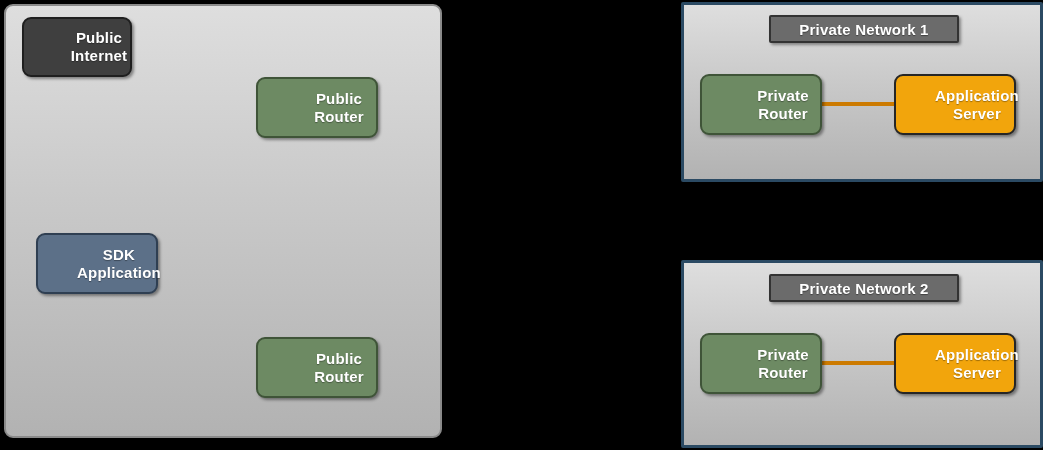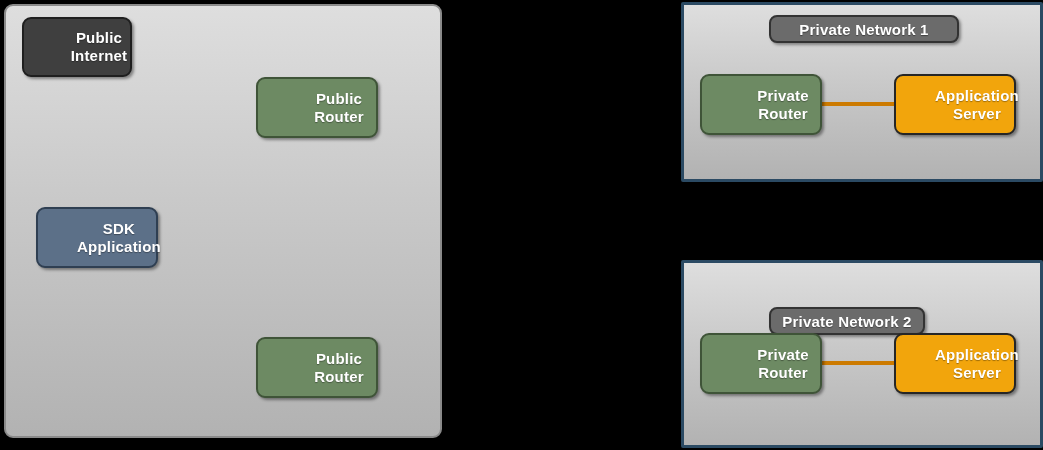--- a/index.html
+++ b/index.html
@@ -56,34 +56,34 @@
     border-radius: 9px;
     text-shadow: 0 1px 1px rgba(0,0,0,0.35);
     box-shadow: 2px 2px 3px rgba(0,0,0,0.40);
     z-index: 3;
     padding-left: 44px;
   }
   .node span { display: block; white-space: pre-line; }
 
   .node-internet   { background: #3f3f3f; border: 2px solid #1f1f1f; }
   .node-router     { background: #6d8a63; border: 2px solid #3f5438; }
-  .node-sdk        { background: #5c7088; border: 2px solid #2f3f52; }
+  .node-sdk        { background: #5c7088; border: 2px solid #2f3f52; margin-top: 26px; }
   .node-controller { background: #a1491f; border: 2px solid #5d2a10; }
   .node-appserver  { background: #f2a50c; border: 2px solid #262626; }
 
   
   .net-badge {
     position: absolute;
     box-sizing: border-box;
     display: flex;
     align-items: center;
     justify-content: center;
     background: #6b6b6b;
     border: 2px solid #333333;
-    border-radius: 8px;
+    border-radius: 2px;
     color: #ffffff;
     font-weight: bold;
     font-size: 15px;
     letter-spacing: 0.2px;
     text-shadow: 0 1px 1px rgba(0,0,0,0.4);
     box-shadow: 2px 2px 3px rgba(0,0,0,0.38);
     z-index: 3;
   }
 
   
@@ -137,21 +137,21 @@
     </div>
 
     <div class="node node-appserver" style="left:210px; top:69px; width:122px; height:61px;">
       <span>Application
 Server</span>
     </div>
   </div>
 
   <div class="panel panel-private panel-private-2">
 
-    <div class="net-badge" style="left:85px; top:11px; width:156px; height:28px;margin-top:33px;">
+    <div class="net-badge" style="left:85px; top:11px; width:190px; height:28px;">
       <span>Private Network 2</span>
     </div>
 
     <div class="connector" style="left:136px; top:98px; width:76px;"></div>
 
     <div class="node node-router" style="left:16px; top:70px; width:122px; height:61px;">
       <span>Private
 Router</span>
     </div>
 

